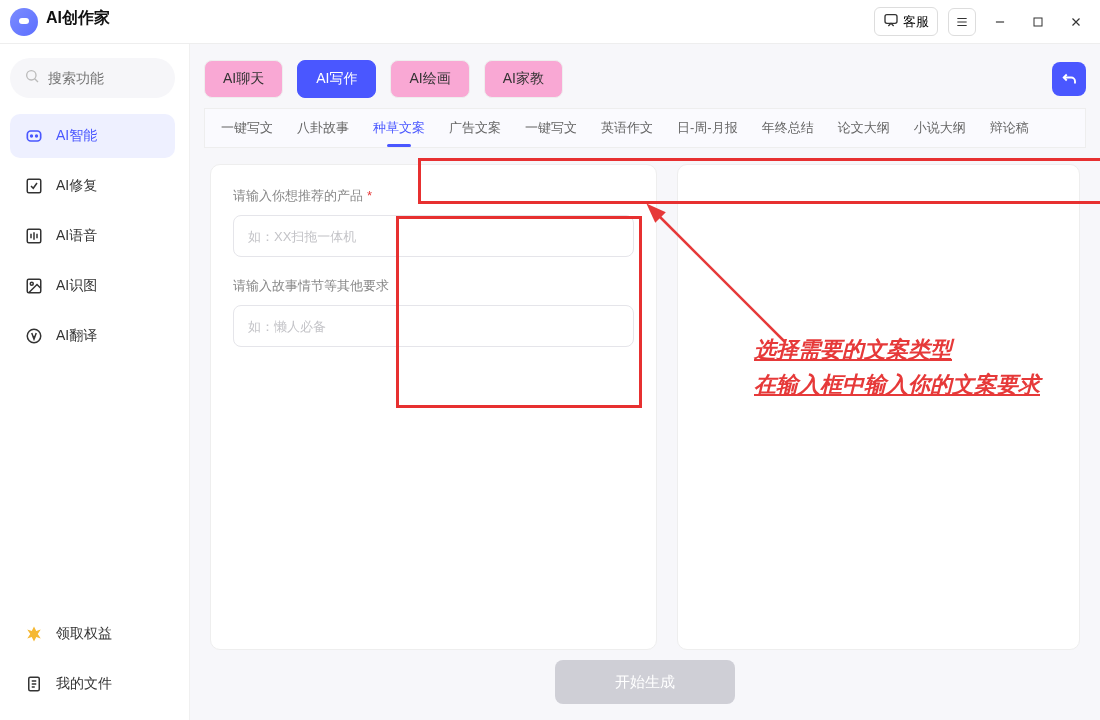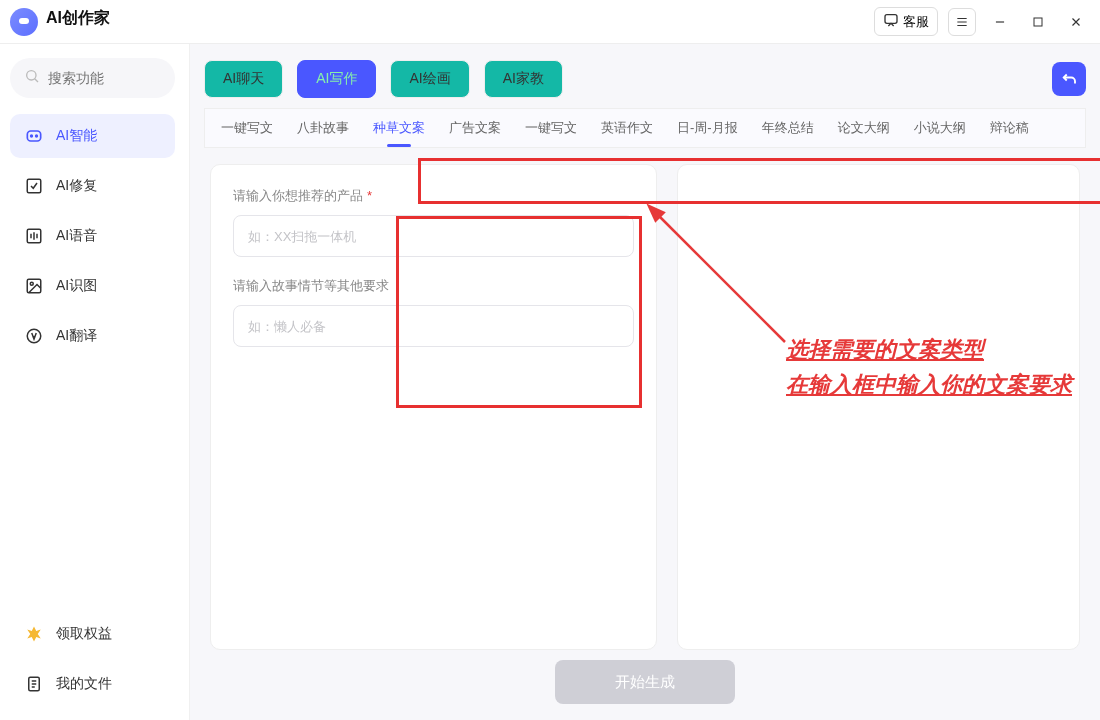--- a/index.html
+++ b/index.html
@@ -22,43 +22,43 @@
     .search-box { display:flex; align-items:center; gap:8px; height:40px; border-radius:20px; background:#f6f6f9; padding:0 14px; color:#bbb; margin-bottom:10px;}
     .search-box input { border:none; background:transparent; outline:none; font-size:14px; color:#666; width:100%;}
     .sidebar-item { display:flex; align-items:center; gap:12px; height:44px; padding:0 14px; border-radius:10px; font-size:14px; color:#333; cursor:pointer;}
     .sidebar-item.active { background:#eef0ff; color:#4a57ff; font-weight:400;}
     .sidebar-icon { width:20px; height:20px; display:flex; align-items:center; justify-content:center; }
     .sidebar-bottom { margin-top:auto; display:flex; flex-direction:column; gap:6px;}
 
     
     .main { flex:1; background:#f7f7fa; display:flex; flex-direction:column; position:relative; }
     .top-tabs { display:flex; gap:14px; padding:16px 14px 10px; align-items:center; }
-    .top-tab { height:38px; padding:0 18px; border-radius:8px; background:#14b8a6; border:1px solid #eee; display:flex; align-items:center; font-size:14px; color:#333; cursor:pointer;}
-    .top-tab.active { background:#4a57ff; color:#86efac; border-color:#4a57ff; font-weight:500;}
+    .top-tab { height:38px; padding:0 18px; border-radius:8px; background:#f9a8d4; border:1px solid #eee; display:flex; align-items:center; font-size:14px; color:#333; cursor:pointer;}
+    .top-tab.active { background:#4a57ff; color:#ffffff; border-color:#4a57ff; font-weight:500;}
     .return-btn { margin-left:auto; width:34px; height:34px; border-radius:8px; background:#4a57ff; color:#fff; display:flex; align-items:center; justify-content:center; cursor:pointer; font-size:18px;}
 
     .subtab-row { margin:0 14px; height:40px; background:#fafafe; border:1px solid #eee; display:flex; align-items:center; padding:0 4px; overflow:hidden; position:relative;}
     .subtab { padding:0 12px; height:100%; display:flex; align-items:center; font-size:13px; color:#666; cursor:pointer; white-space:nowrap; position:relative;}
     .subtab.active { color:#4a57ff;text-align:right; }
     .subtab.active::after { content:""; position:absolute; bottom:0; left:50%; transform:translateX(-50%); width:24px; height:3px; background:#4a57ff; border-radius:2px;}
     .annot-subtab-box { position:absolute; top:114px; left:228px; width:864px; height:46px; border:3px solid #e73030; pointer-events:none; z-index:10; }
 
     .content-row { display:flex; gap:20px; padding:16px 20px 10px 20px; flex:1; min-height:0;}
     .panel { background:#fff; border:1px solid #eee; border-radius:10px; flex:1; }
     .panel-left { padding:22px 22px; display:flex; flex-direction:column; }
     .field-label { font-size:13px; color:#888; margin-bottom:10px; }
     .field-label .ast { color:#e63939; margin-left:4px;}
     .text-input { width:100%; height:42px; border:1px solid #e5e5ea; border-radius:8px; padding:0 14px; font-size:13px; color:#666; outline:none; margin-bottom:20px;}
     .text-input::placeholder { color:#c4c4c8; }
     .annot-input-box { position:absolute; top:172px; left:206px; width:246px; height:192px; border:3px solid #e73030; pointer-events:none; z-index:10; }
 
     .generate-btn { width:180px; height:44px; margin:0 auto 16px; background:#cfcfd6; color:#fff; border:none; border-radius:8px; font-size:15px; cursor:pointer; display:block;}
 
     
-    .annot-text { position:absolute; left:596px; top:288px; font-size:22px; color:#e63939; font-style:italic; font-weight:600; text-decoration:underline; line-height:1.6; z-index:10; pointer-events:none;}
+    .annot-text { position:absolute; left:564px; top:288px; font-size:22px; color:#e63939; font-style:italic; font-weight:600; text-decoration:underline; line-height:1.6; z-index:10; pointer-events:none;}
     .annot-arrow { position:absolute; left:455px; top:158px; width:160px; height:160px; z-index:10; pointer-events:none;}
   </style>
 </head>
 <body>
 
 <div class="titlebar">
   <div class="app-logo"></div>
   <div class="app-title">AI创作家</div>
   <div class="titlebar-right">
     <div class="service-btn">

